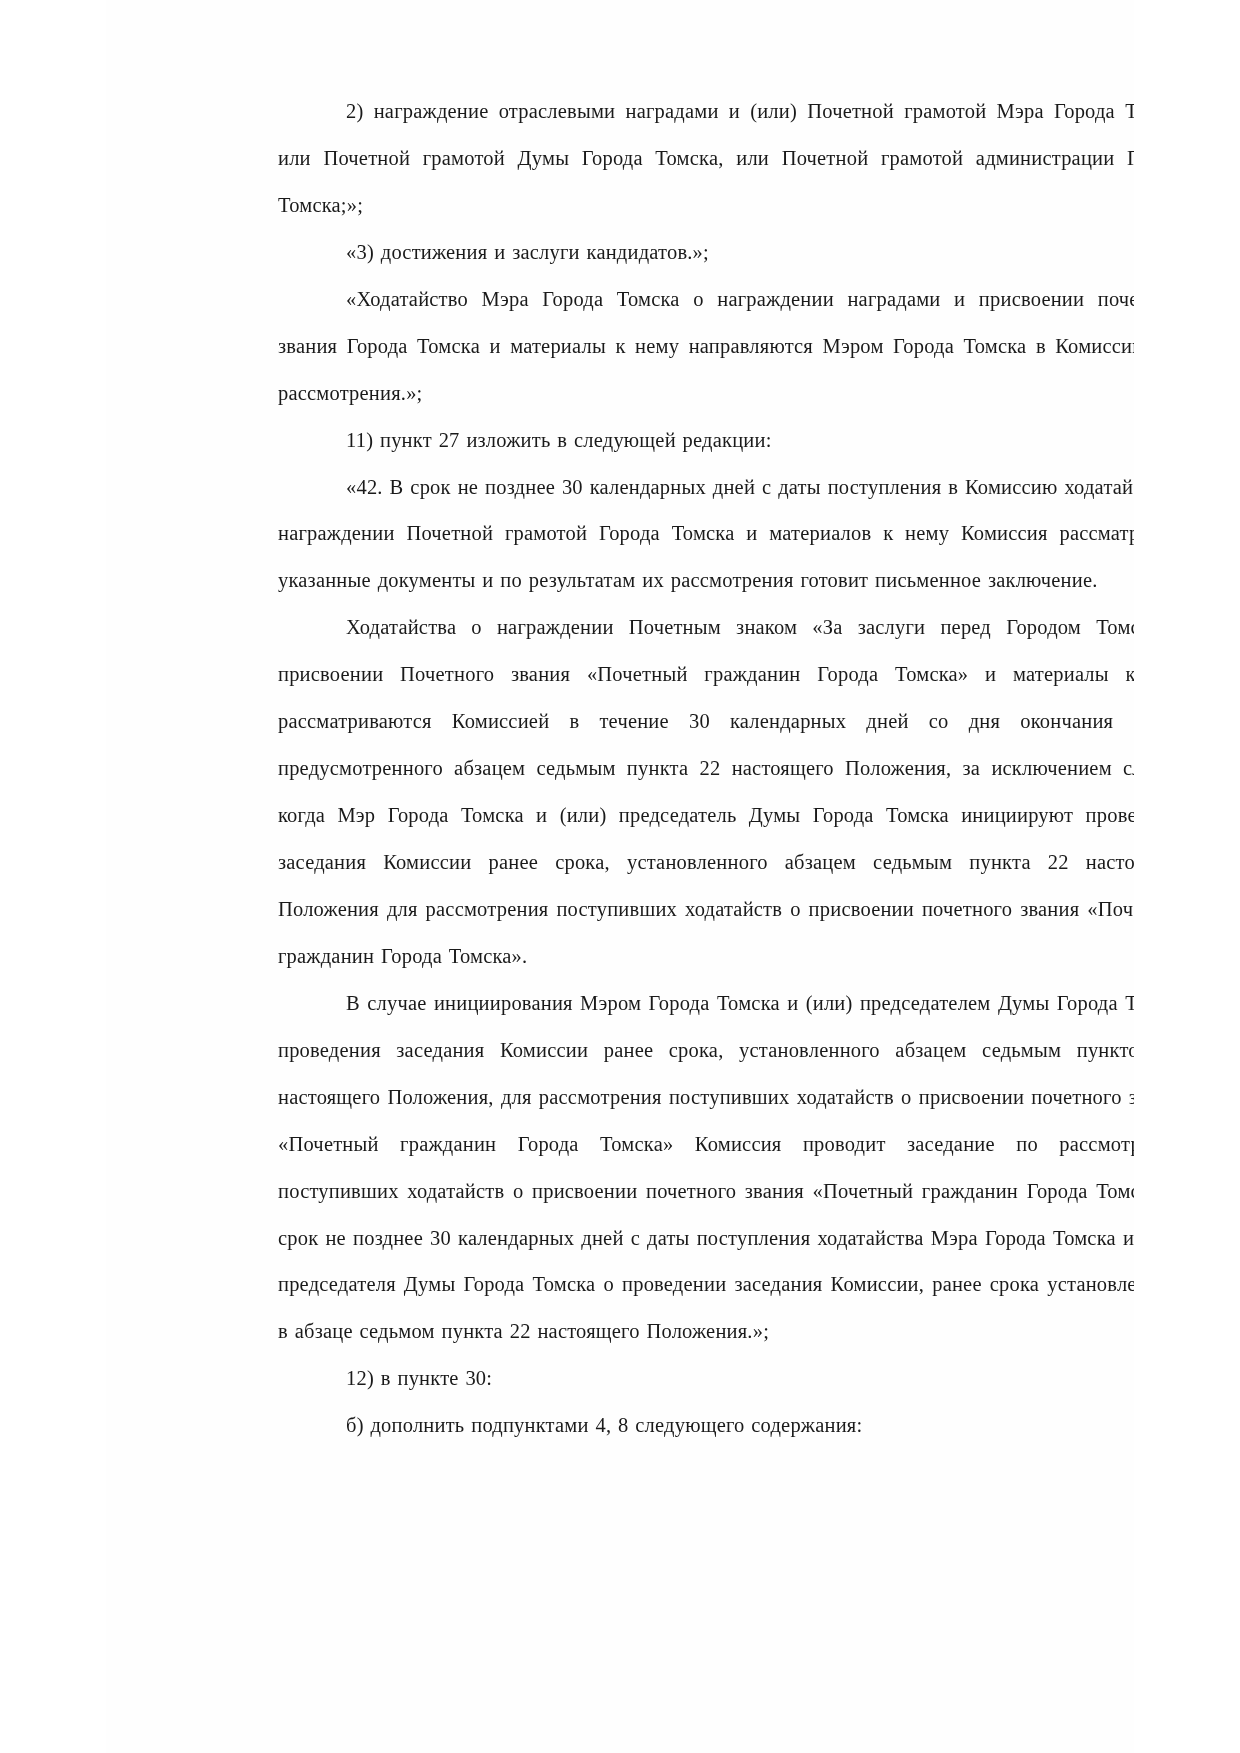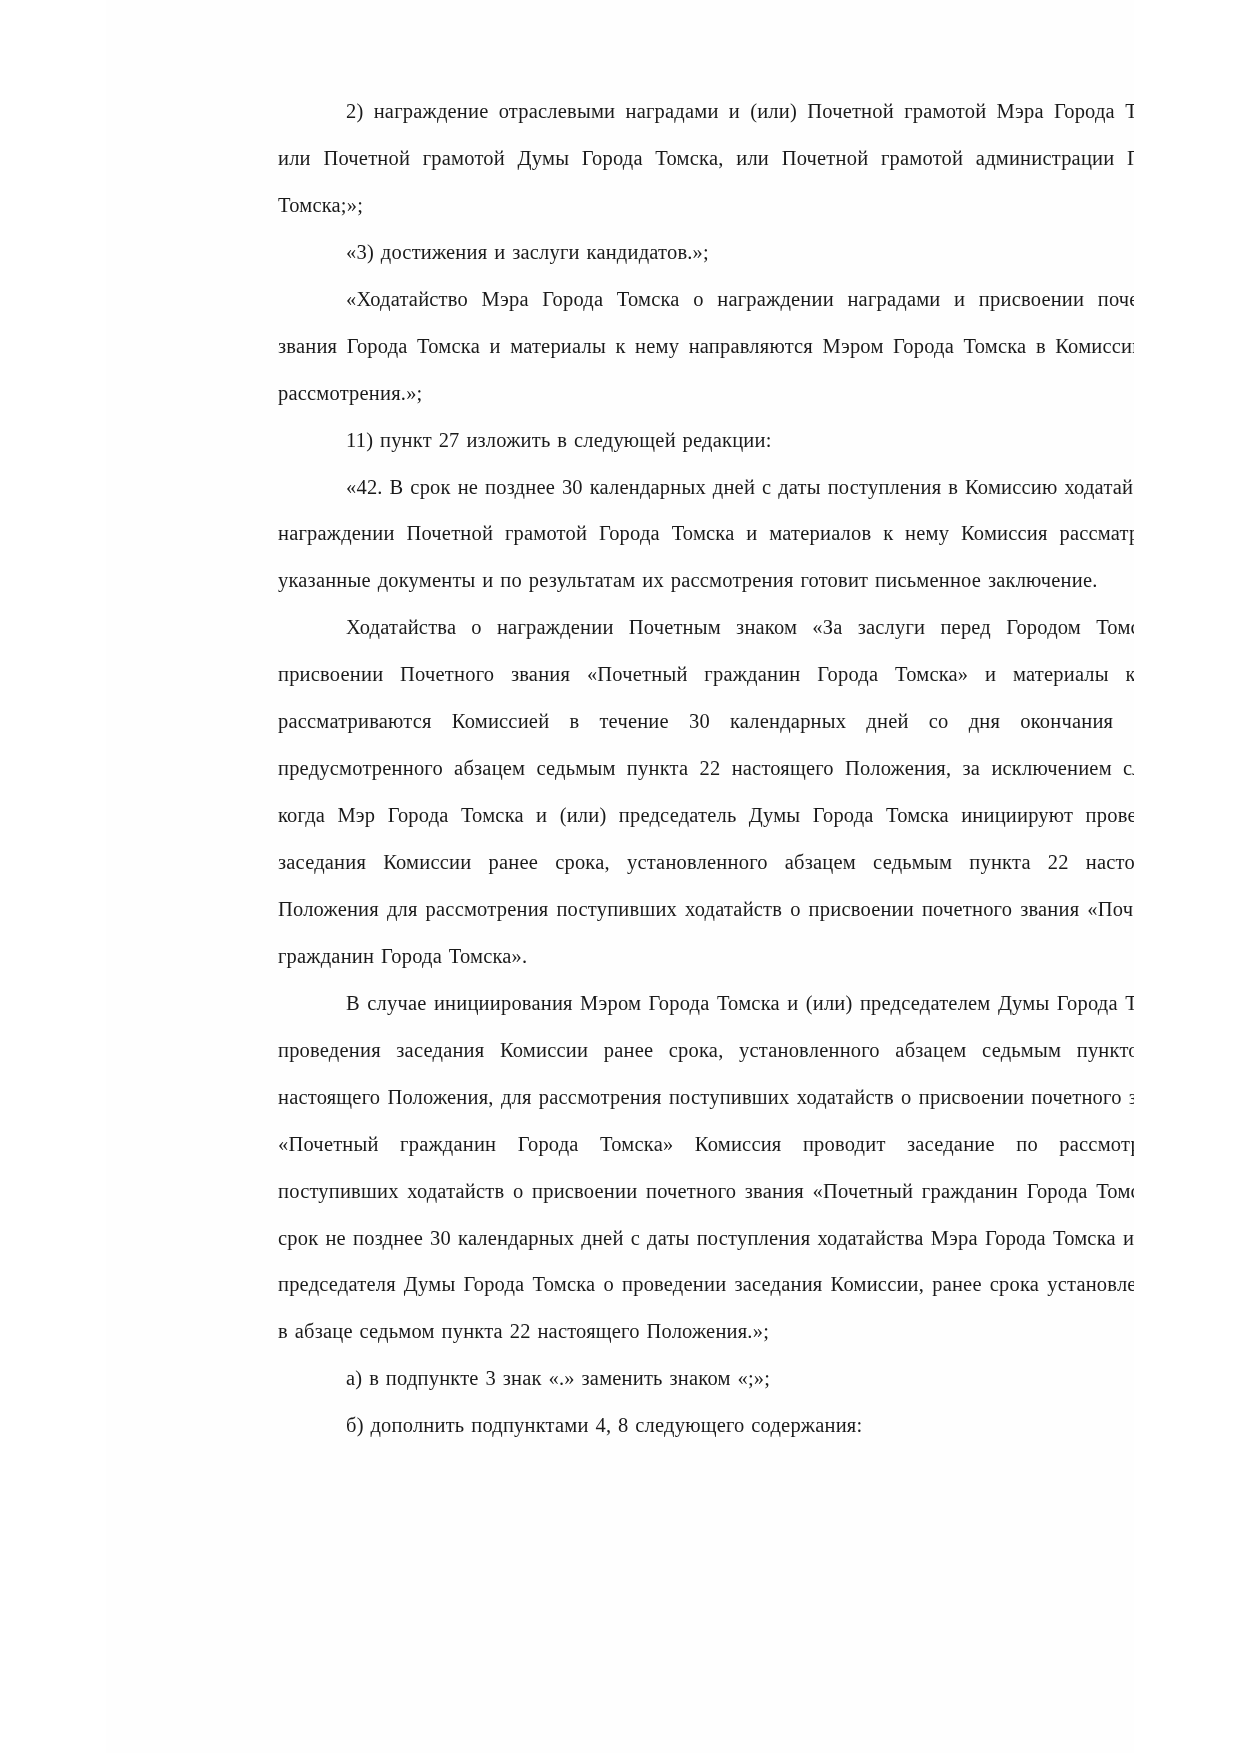--- a/index.html
+++ b/index.html
@@ -39,16 +39,16 @@
 
 <div class="page">
   <div class="text-block">
     <p>2) награждение отраслевыми наградами и (или) Почетной грамотой Мэра Города Томска или Почетной грамотой Думы Города Томска, или Почетной грамотой администрации Города Томска;»;</p>
     <p>«3) достижения и заслуги кандидатов.»;</p>
     <p>«Ходатайство Мэра Города Томска о награждении наградами и присвоении почетного звания Города Томска и материалы к нему направляются Мэром Города Томска в Комиссию для рассмотрения.»;</p>
     <p>11) пункт 27 изложить в следующей редакции:</p>
     <p>«42. В срок не позднее 30 календарных дней с даты поступления в Комиссию ходатайства о награждении Почетной грамотой Города Томска и материалов к нему Комиссия рассматривает указанные документы и по результатам их рассмотрения готовит письменное заключение.</p>
     <p>Ходатайства о награждении Почетным знаком «За заслуги перед Городом Томском», присвоении Почетного звания «Почетный гражданин Города Томска» и материалы к ним рассматриваются Комиссией в течение 30 календарных дней со дня окончания срока, предусмотренного абзацем седьмым пункта 22 настоящего Положения, за исключением случая, когда Мэр Города Томска и (или) председатель Думы Города Томска инициируют проведение заседания Комиссии ранее срока, установленного абзацем седьмым пункта 22 настоящего Положения для рассмотрения поступивших ходатайств о присвоении почетного звания «Почетный гражданин Города Томска».</p>
     <p>В случае инициирования Мэром Города Томска и (или) председателем Думы Города Томска проведения заседания Комиссии ранее срока, установленного абзацем седьмым пунктом 22 настоящего Положения, для рассмотрения поступивших ходатайств о присвоении почетного звания «Почетный гражданин Города Томска» Комиссия проводит заседание по рассмотрению поступивших ходатайств о присвоении почетного звания «Почетный гражданин Города Томска» в срок не позднее 30 календарных дней с даты поступления ходатайства Мэра Города Томска и (или) председателя Думы Города Томска о проведении заседания Комиссии, ранее срока установленного в абзаце седьмом пункта 22 настоящего Положения.»;</p>
-    <p>а) в подпункте 3 знак «.» заменить знаком «;»;</p>
+    <p>12) в пункте 30:</p>
     <p>б) дополнить подпунктами 4, 8 следующего содержания:</p>
   </div>
 </div>
 
 </body></html>

